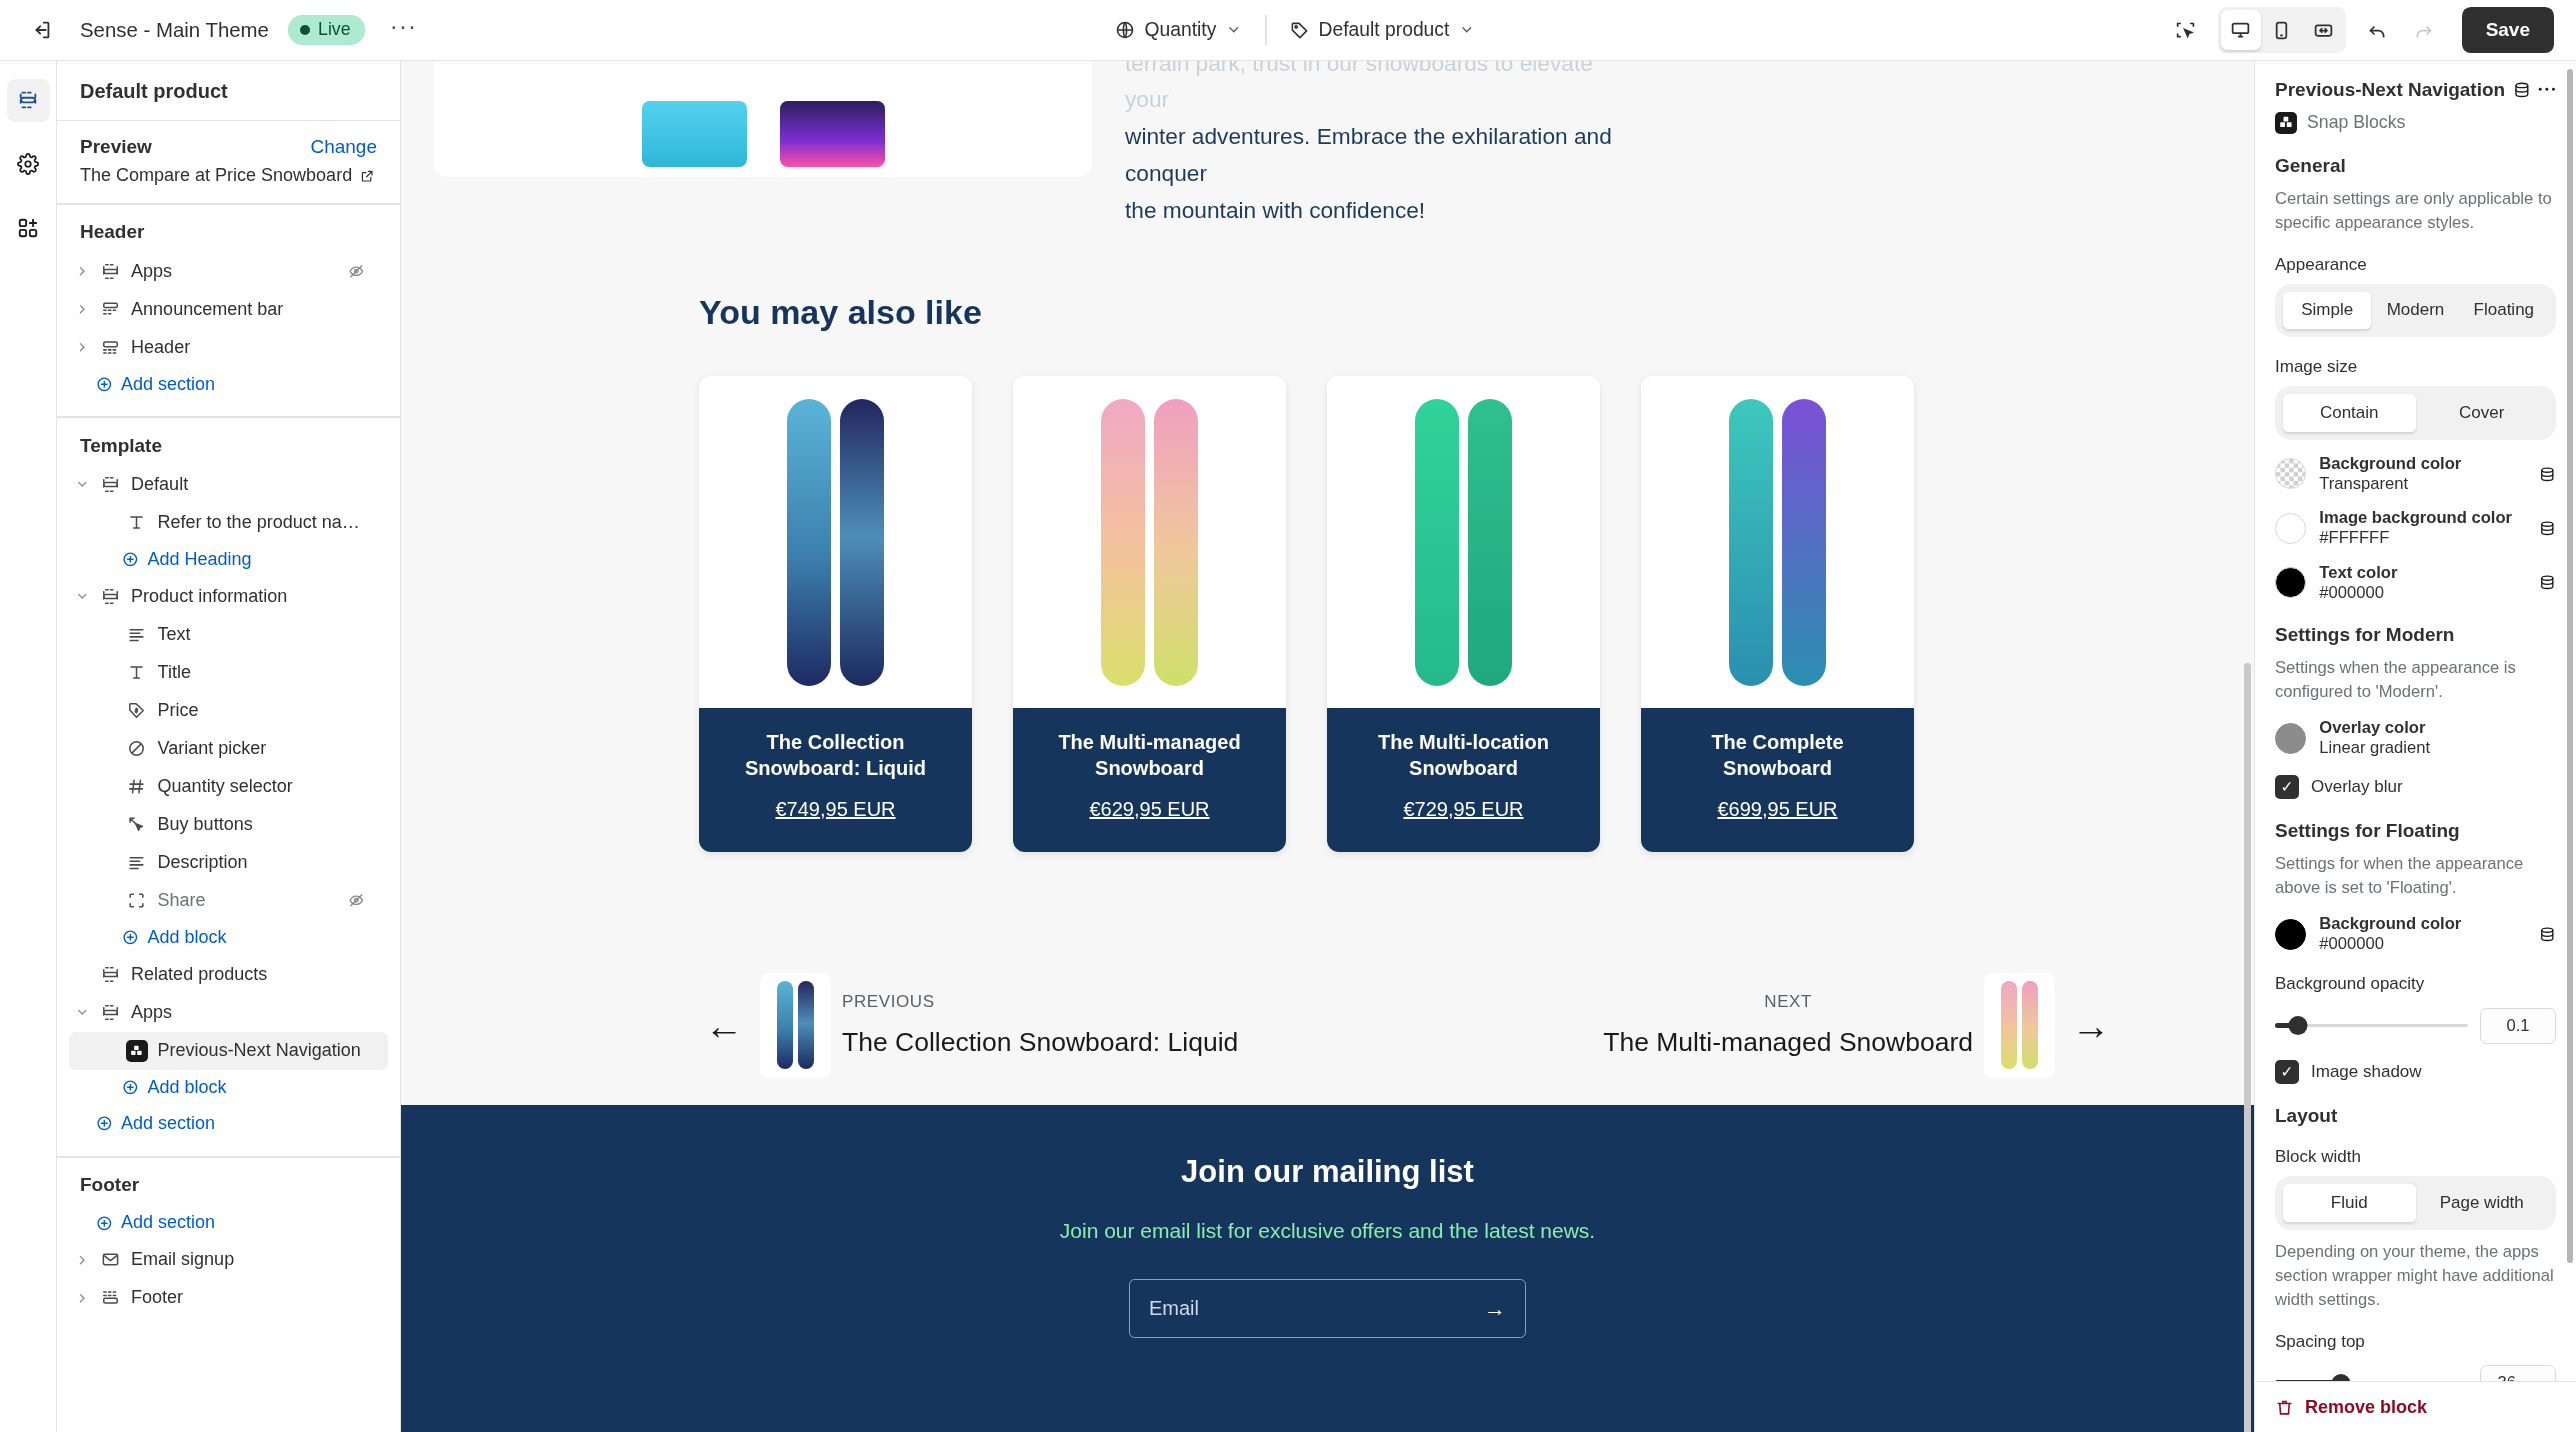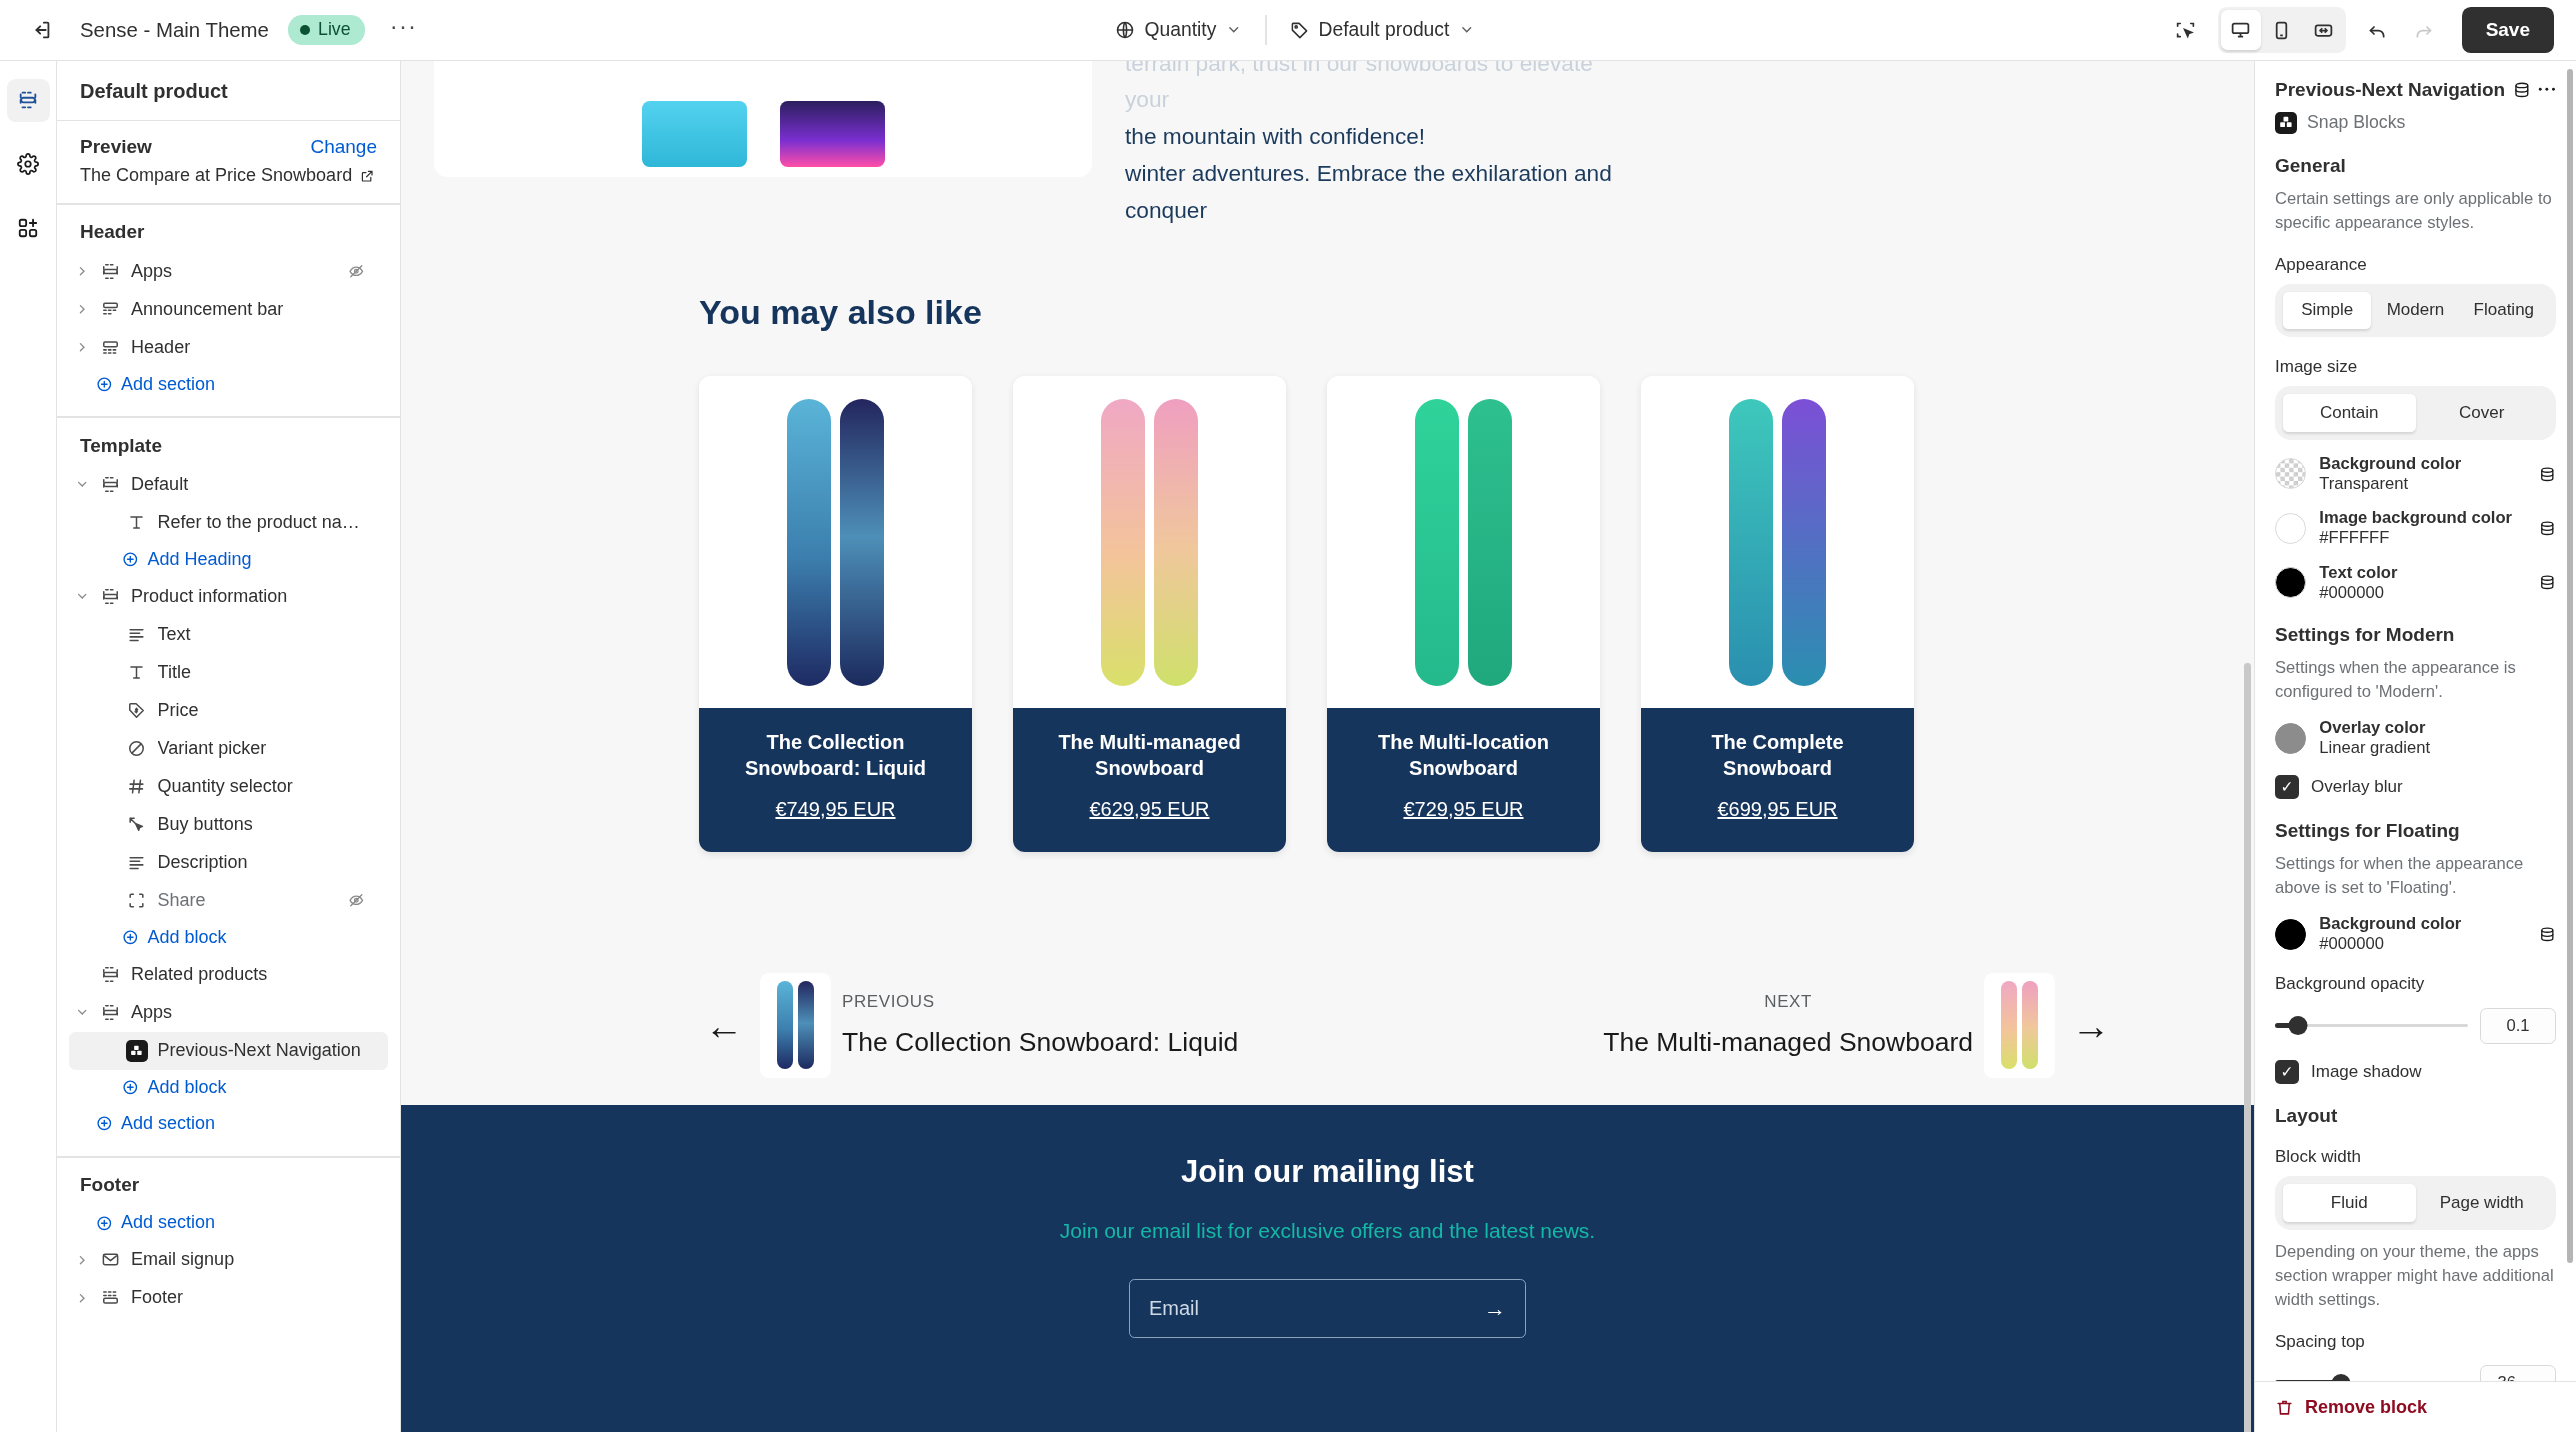--- a/index.html
+++ b/index.html
@@ -179,21 +179,21 @@
   .pn-kicker { font-size: 17px; color: #5c5f62; letter-spacing: 0.6px; }
   .pn-title { font-size: 26.5px; color: #1a1a1a; font-weight: 400; margin-top: 14.4px; }
   .pn-right { margin-left: auto; display: flex; align-items: center; }
   .pn-right .pn-block { align-items: center; text-align: right; }
 
   .mailing {
     position: absolute; left: 0; right: 0; top: 1044px; bottom: 0;
     background: #16355c; color: #fff; text-align: center; padding-top: 49px;
   }
   .ml-title { font-size: 31px; font-weight: 700; }
-  .ml-sub { font-size: 21px; margin-top: 29px; color: #14b8a6; }
+  .ml-sub { font-size: 21px; margin-top: 29px; color: #86efac; }
   .ml-field {
     margin: 36px auto 0; width: 397px; height: 59px; border: 1.7px solid #8ea3bd;
     border-radius: 5.5px; display: flex; align-items: center; padding: 0 19px;
   }
   .ml-ph { font-size: 20px; color: #cfd9e5; }
   .ml-arrow { margin-left: auto; font-size: 22px; color: #fff; }
 
   .scrollbar-v {
     position: absolute; right: 3.3px; top: 602px; width: 6.6px; height: 785px;
     background: #c9c9c9; border-radius: 3.3px;
@@ -699,22 +699,22 @@
     <div class="preview-wrap">
       <div class="canvas">
 
         <div class="desc-top">
           <div class="desc-card">
             <div class="mini-board" style="background:linear-gradient(180deg,#53d2ef 0%,#2fb7d8 100%)"></div>
             <div class="mini-board" style="background:linear-gradient(180deg,#2b1f5e 0%,#7b2fd0 60%,#ff4fa8 100%)"></div>
           </div>
           <div class="desc-text">
             <div class="faded">terrain park, trust in our snowboards to elevate your</div>
+            <div>winter adventures. Embrace the exhilaration and conquer</div>
             <div>the mountain with confidence!</div>
-            <div>winter adventures. Embrace the exhilaration and conquer</div>
           </div>
         </div>
 
         <div class="youmay">You may also like</div>
 
         <div class="cards" id="cards">
             <div class="card">
               <div class="card-img">
                 <span class="board" style="background:linear-gradient(180deg,#5ab4d8 0%,#3c7fae 55%,#1e2a63 100%)"></span>
                 <span class="board" style="background:linear-gradient(180deg,#23265e 0%,#4d8fb8 48%,#1c2a5e 100%)"></span>

